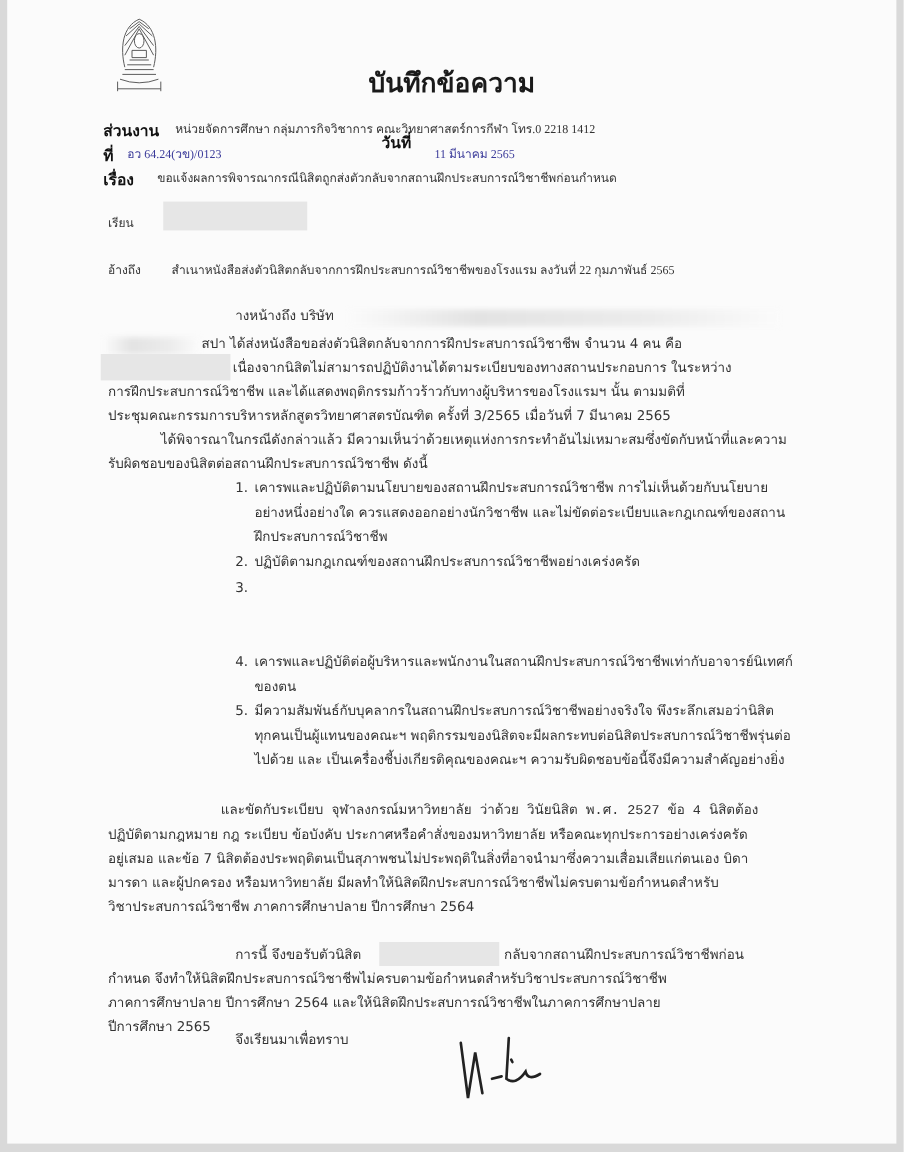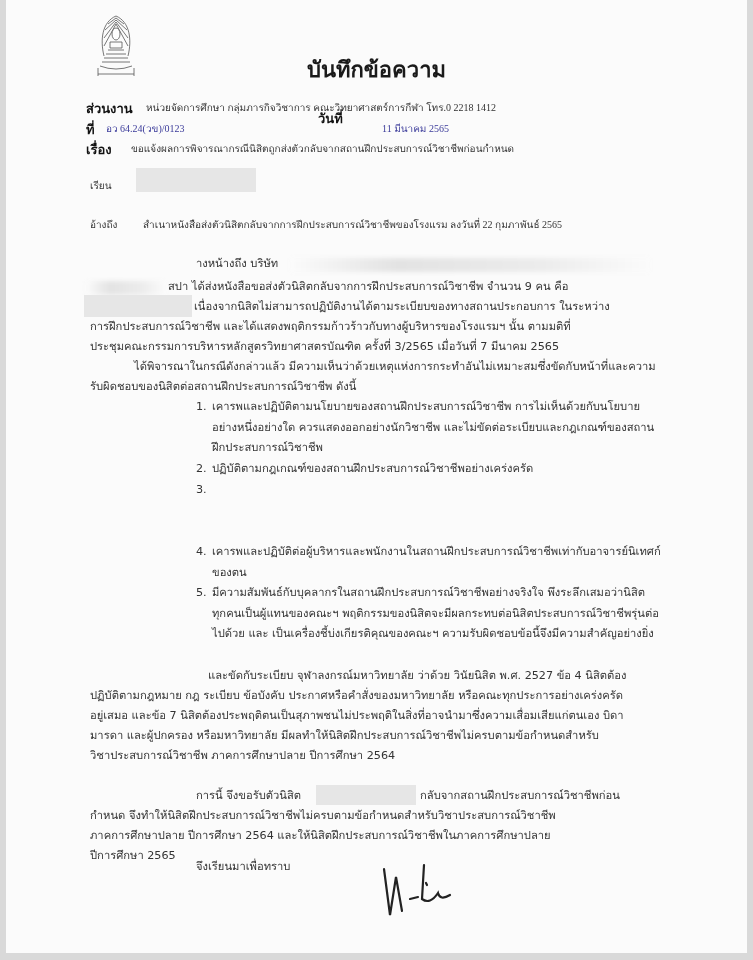--- a/index.html
+++ b/index.html
@@ -35,35 +35,35 @@
 </svg>
 
 <div class="abs title">บันทึกข้อความ</div>
 
 <div class="abs lbl" style="left:86px;top:98px;">ส่วนงาน</div>
 <div class="abs t" style="left:146px;top:100px;">หน่วยจัดการศึกษา กลุ่มภารกิจวิชาการ  คณะวิทยาศาสตร์การกีฬา  โทร.0 2218 1412</div>
 
 <div class="abs lbl" style="left:86px;top:119px;">ที่</div>
 <div class="abs t blue" style="left:106px;top:121px;">อว 64.24(วข)/0123</div>
 <div class="abs lbl" style="left:318px;top:108px;">วันที่</div>
-<div class="abs t blue" style="left:362px;top:121px;margin-left:20px;">11 มีนาคม 2565</div>
+<div class="abs t blue" style="left:362px;top:121px;">11 มีนาคม 2565</div>
 
 <div class="abs lbl" style="left:86px;top:139px;">เรื่อง</div>
 <div class="abs t" style="left:131px;top:141px;">ขอแจ้งผลการพิจารณากรณีนิสิตถูกส่งตัวกลับจากสถานฝึกประสบการณ์วิชาชีพก่อนกำหนด</div>
 
 <div class="abs t" style="left:90px;top:178px;">เรียน</div>
 <div class="redact" style="left:136px;top:168px;width:120px;height:24px;"></div>
 
 <div class="abs t" style="left:90px;top:217px;">อ้างถึง</div>
 <div class="abs t" style="left:143px;top:217px;">สำเนาหนังสือส่งตัวนิสิตกลับจากการฝึกประสบการณ์วิชาชีพของโรงแรม ลงวันที่  22 กุมภาพันธ์ 2565</div>
 
 <div class="abs p" style="left:196px;top:254px;">างหน้างถึง บริษัท</div>
 <div class="blur" style="left:290px;top:258px;width:360px;height:14px;"></div>
 <div class="blur" style="left:86px;top:281px;width:80px;height:14px;"></div>
-<div class="abs p" style="left:168px;top:277px;">สปา ได้ส่งหนังสือขอส่งตัวนิสิตกลับจากการฝึกประสบการณ์วิชาชีพ จำนวน  9 คน คือ</div>
+<div class="abs p" style="left:168px;top:277px;">สปา ได้ส่งหนังสือขอส่งตัวนิสิตกลับจากการฝึกประสบการณ์วิชาชีพ จำนวน  4 คน คือ</div>
 <div class="redact" style="left:84px;top:295px;width:108px;height:22px;"></div>
 <div class="abs p" style="left:194px;top:297px;">เนื่องจากนิสิตไม่สามารถปฏิบัติงานได้ตามระเบียบของทางสถานประกอบการ  ในระหว่าง</div>
 <div class="abs p" style="left:90px;top:317px;">การฝึกประสบการณ์วิชาชีพ และได้แสดงพฤติกรรมก้าวร้าวกับทางผู้บริหารของโรงแรมฯ  นั้น  ตามมติที่</div>
 <div class="abs p" style="left:90px;top:337px;">ประชุมคณะกรรมการบริหารหลักสูตรวิทยาศาสตรบัณฑิต ครั้งที่ 3/2565  เมื่อวันที่ 7 มีนาคม 2565</div>
 <div class="abs p" style="left:106px;top:357px;margin-left:28px;">ได้พิจารณาในกรณีดังกล่าวแล้ว มีความเห็นว่าด้วยเหตุแห่งการกระทำอันไม่เหมาะสมซึ่งขัดกับหน้าที่และความ</div>
 <div class="abs p" style="left:90px;top:377px;">รับผิดชอบของนิสิตต่อสถานฝึกประสบการณ์วิชาชีพ ดังนี้</div>
 
 <div class="item" style="top:397px;height:62px;">
   <span class="num">1.</span>
   <span class="txt">เคารพและปฏิบัติตามนโยบายของสถานฝึกประสบการณ์วิชาชีพ การไม่เห็นด้วยกับนโยบายอย่างหนึ่งอย่างใด ควรแสดงออกอย่างนักวิชาชีพ และไม่ขัดต่อระเบียบและกฎเกณฑ์ของสถานฝึกประสบการณ์วิชาชีพ</span>
@@ -77,21 +77,21 @@
 </div>
 <div class="item" style="top:542px;height:41px;">
   <span class="num">4.</span>
   <span class="txt">เคารพและปฏิบัติต่อผู้บริหารและพนักงานในสถานฝึกประสบการณ์วิชาชีพเท่ากับอาจารย์นิเทศก์ของตน</span>
 </div>
 <div class="item" style="top:583px;height:82px;">
   <span class="num">5.</span>
   <span class="txt">มีความสัมพันธ์กับบุคลากรในสถานฝึกประสบการณ์วิชาชีพอย่างจริงใจ พึงระลึกเสมอว่านิสิต ทุกคนเป็นผู้แทนของคณะฯ พฤติกรรมของนิสิตจะมีผลกระทบต่อนิสิตประสบการณ์วิชาชีพรุ่นต่อไปด้วย และ เป็นเครื่องชี้บ่งเกียรติคุณของคณะฯ ความรับผิดชอบข้อนี้จึงมีความสำคัญอย่างยิ่ง</span>
 </div>
 
-<div class="abs p" style="left:208px;top:666px;">และขัดกับระเบียบ จุฬาลงกรณ์มหาวิทยาลัย ว่าด้วย วินัยนิสิต พ.ศ. 2527 ข้อ 4 นิสิตต้อง</div>
+<div class="abs p" style="left:184px;top:666px;font-family:Liberation Mono, monospace;">และขัดกับระเบียบ จุฬาลงกรณ์มหาวิทยาลัย ว่าด้วย วินัยนิสิต พ.ศ. 2527 ข้อ 4 นิสิตต้อง</div>
 <div class="abs p" style="left:90px;top:686px;">ปฏิบัติตามกฎหมาย กฎ ระเบียบ ข้อบังคับ ประกาศหรือคำสั่งของมหาวิทยาลัย หรือคณะทุกประการอย่างเคร่งครัด</div>
 <div class="abs p" style="left:90px;top:706px;">อยู่เสมอ  และข้อ 7 นิสิตต้องประพฤติตนเป็นสุภาพชนไม่ประพฤติในสิ่งที่อาจนำมาซึ่งความเสื่อมเสียแก่ตนเอง บิดา</div>
 <div class="abs p" style="left:90px;top:726px;">มารดา และผู้ปกครอง หรือมหาวิทยาลัย มีผลทำให้นิสิตฝึกประสบการณ์วิชาชีพไม่ครบตามข้อกำหนดสำหรับ</div>
 <div class="abs p" style="left:90px;top:746px;">วิชาประสบการณ์วิชาชีพ  ภาคการศึกษาปลาย ปีการศึกษา 2564</div>
 
 <div class="abs p" style="left:196px;top:786px;">การนี้ จึงขอรับตัวนิสิต</div>
 <div class="redact" style="left:316px;top:785px;width:100px;height:20px;"></div>
 <div class="abs p" style="left:420px;top:786px;">กลับจากสถานฝึกประสบการณ์วิชาชีพก่อน</div>
 <div class="abs p" style="left:90px;top:806px;text-align:right;">กำหนด จึงทำให้นิสิตฝึกประสบการณ์วิชาชีพไม่ครบตามข้อกำหนดสำหรับวิชาประสบการณ์วิชาชีพ</div>
 <div class="abs p" style="left:90px;top:826px;">ภาคการศึกษาปลาย ปีการศึกษา 2564 และให้นิสิตฝึกประสบการณ์วิชาชีพในภาคการศึกษาปลาย</div>

